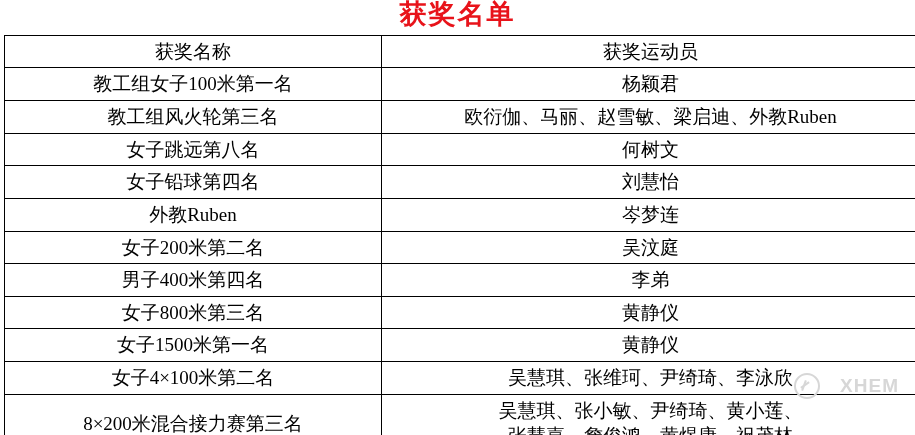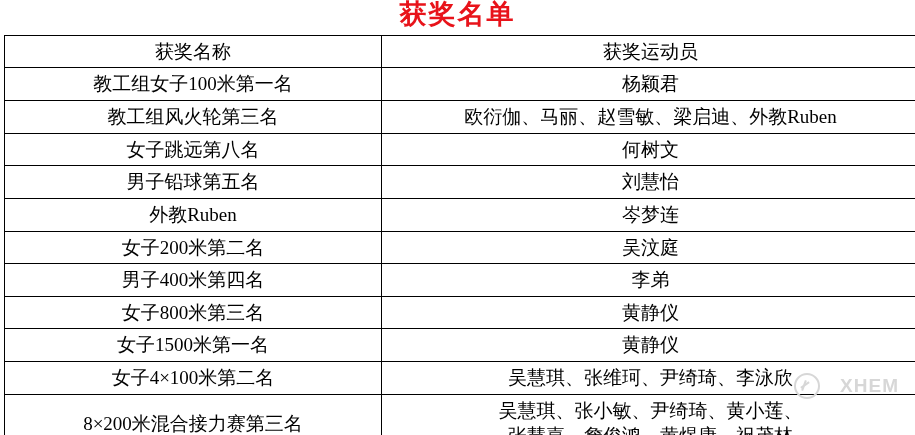--- a/index.html
+++ b/index.html
@@ -112,21 +112,21 @@
       </tr>
       <tr>
         <td class="col-a">教工组风火轮第三名</td>
         <td class="col-b">欧衍伽、马丽、赵雪敏、梁启迪、外教Ruben</td>
       </tr>
       <tr>
         <td class="col-a">女子跳远第八名</td>
         <td class="col-b">何树文</td>
       </tr>
       <tr>
-        <td class="col-a">男子铅球第五名</td>
+        <td class="col-a">女子铅球第四名</td>
         <td class="col-b">刘慧怡</td>
       </tr>
       <tr>
         <td class="col-a">外教Ruben</td>
         <td class="col-b">岑梦连</td>
       </tr>
       <tr>
         <td class="col-a">女子200米第二名</td>
         <td class="col-b">吴汶庭</td>
       </tr>

